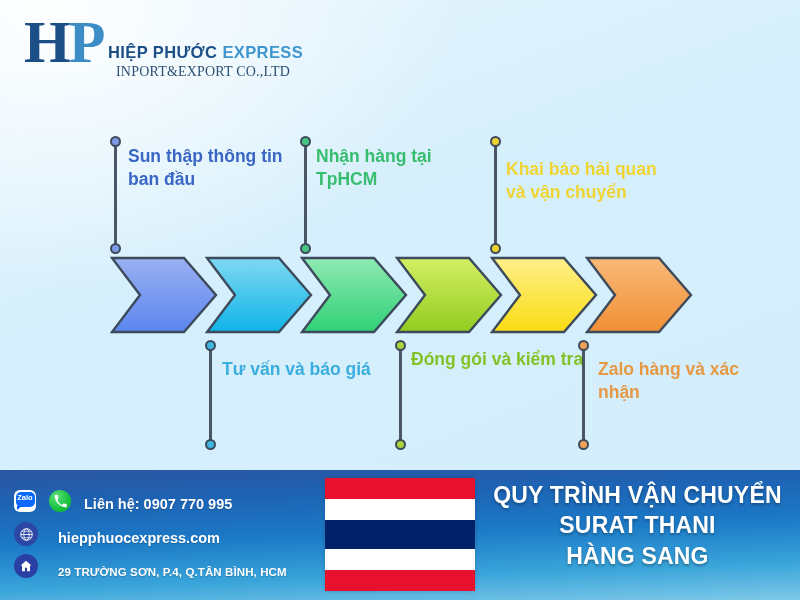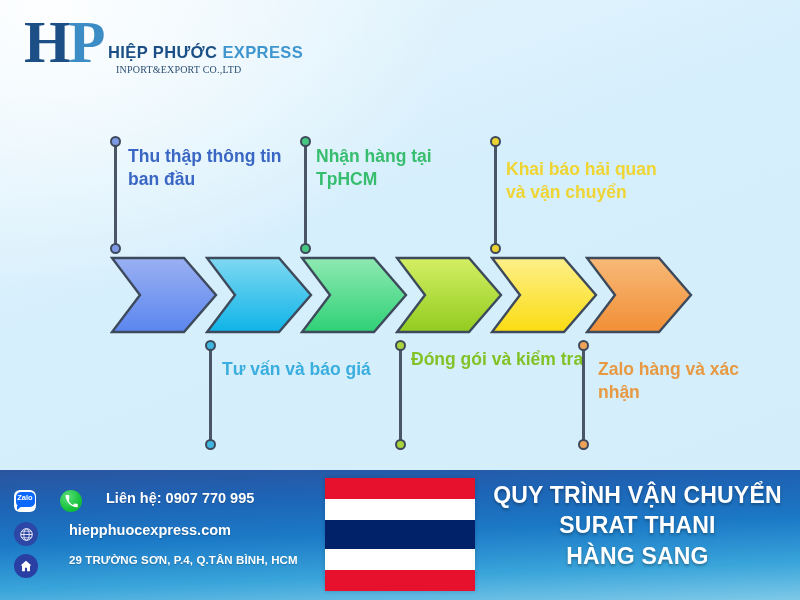--- a/index.html
+++ b/index.html
@@ -31,21 +31,21 @@
   .logo-name {
     position:absolute; left:84px; top:31px;
     font-family:"Liberation Sans", sans-serif;
     font-weight:bold; font-size:16.5px; letter-spacing:0.4px;
     color:#1b4f86; white-space:nowrap;
   }
   .logo-name .accent { color:#3f96cf; }
   .logo-sub {
     position:absolute; left:92px; top:52px;
     font-family:"Liberation Serif", serif;
-    font-size:10px; letter-spacing:0.2px;
+    font-size:14px; letter-spacing:0.2px;
     color:#2c4f72; white-space:nowrap;
   }
 
   
   .stem { position:absolute; width:11px; }
   .stem .line {
     position:absolute; left:4px; top:5px; bottom:5px;
     width:3px; background:#4a5566;
   }
   .stem .dot {
@@ -70,21 +70,21 @@
   .chev svg { display:block; width:108px; height:78px; }
 
   
   #footer {
     position:absolute; left:0; top:470px; width:800px; height:130px;
     background:linear-gradient(178deg,#2b55a0 0%,#1e63b4 22%,#1b79c6 48%,#39a4da 76%,#7ec9e8 100%);
     overflow:hidden;
   }
   .contact-row {
     position:absolute; left:14px;
-    display:flex; align-items:flex-start; gap:24px;
+    display:flex; align-items:flex-end; gap:13px;
     white-space:nowrap;
   }
   .c-row1 { top:490px; }
   .c-row2 { top:522px; }
   .c-row3 { top:554px; }
   .contact-text {
     color:#ffffff; font-weight:bold;
     font-family:"Liberation Sans", sans-serif;
     text-shadow:0 1px 1px rgba(0,0,0,0.22);
   }
@@ -154,21 +154,21 @@
     </div>
     <div class="logo-sub">INPORT&amp;EXPORT CO.,LTD</div>
   </div>
 
   <div id="process">
       <div class="stem" style="left: 110px; top: 136px; height: 118px;">
         <span class="line"></span>
         <span class="dot top" style="background: rgb(126, 154, 230);"></span>
         <span class="dot bot" style="background: rgb(126, 154, 230);"></span>
       </div>
-      <div class="step-label" style="left: 128px; width: 175px; color: rgb(58, 103, 196); top: 145px;">Thu thập thông tin ban đầu</div>
+      <div class="step-label" style="left: 128px; width: 175px; color: rgb(58, 103, 196); top: 145px;">Sun thập thông tin ban đầu</div>
       <div class="chev" style="left: 110px;">
         <svg viewBox="0 0 108 78" preserveAspectRatio="none" aria-hidden="true">
           <defs>
             <linearGradient id="g0" x1="0" y1="0" x2="0" y2="1">
               <stop offset="0%" stop-color="#9ab0f2"></stop>
               <stop offset="100%" stop-color="#5b86ef"></stop>
             </linearGradient>
           </defs>
           <path d="M2,2 H74 L106,39 L74,76 H2 L30,39 Z" fill="url(#g0)" stroke="#3d4a5c" stroke-width="2.4" stroke-linejoin="miter"></path>
         </svg>

